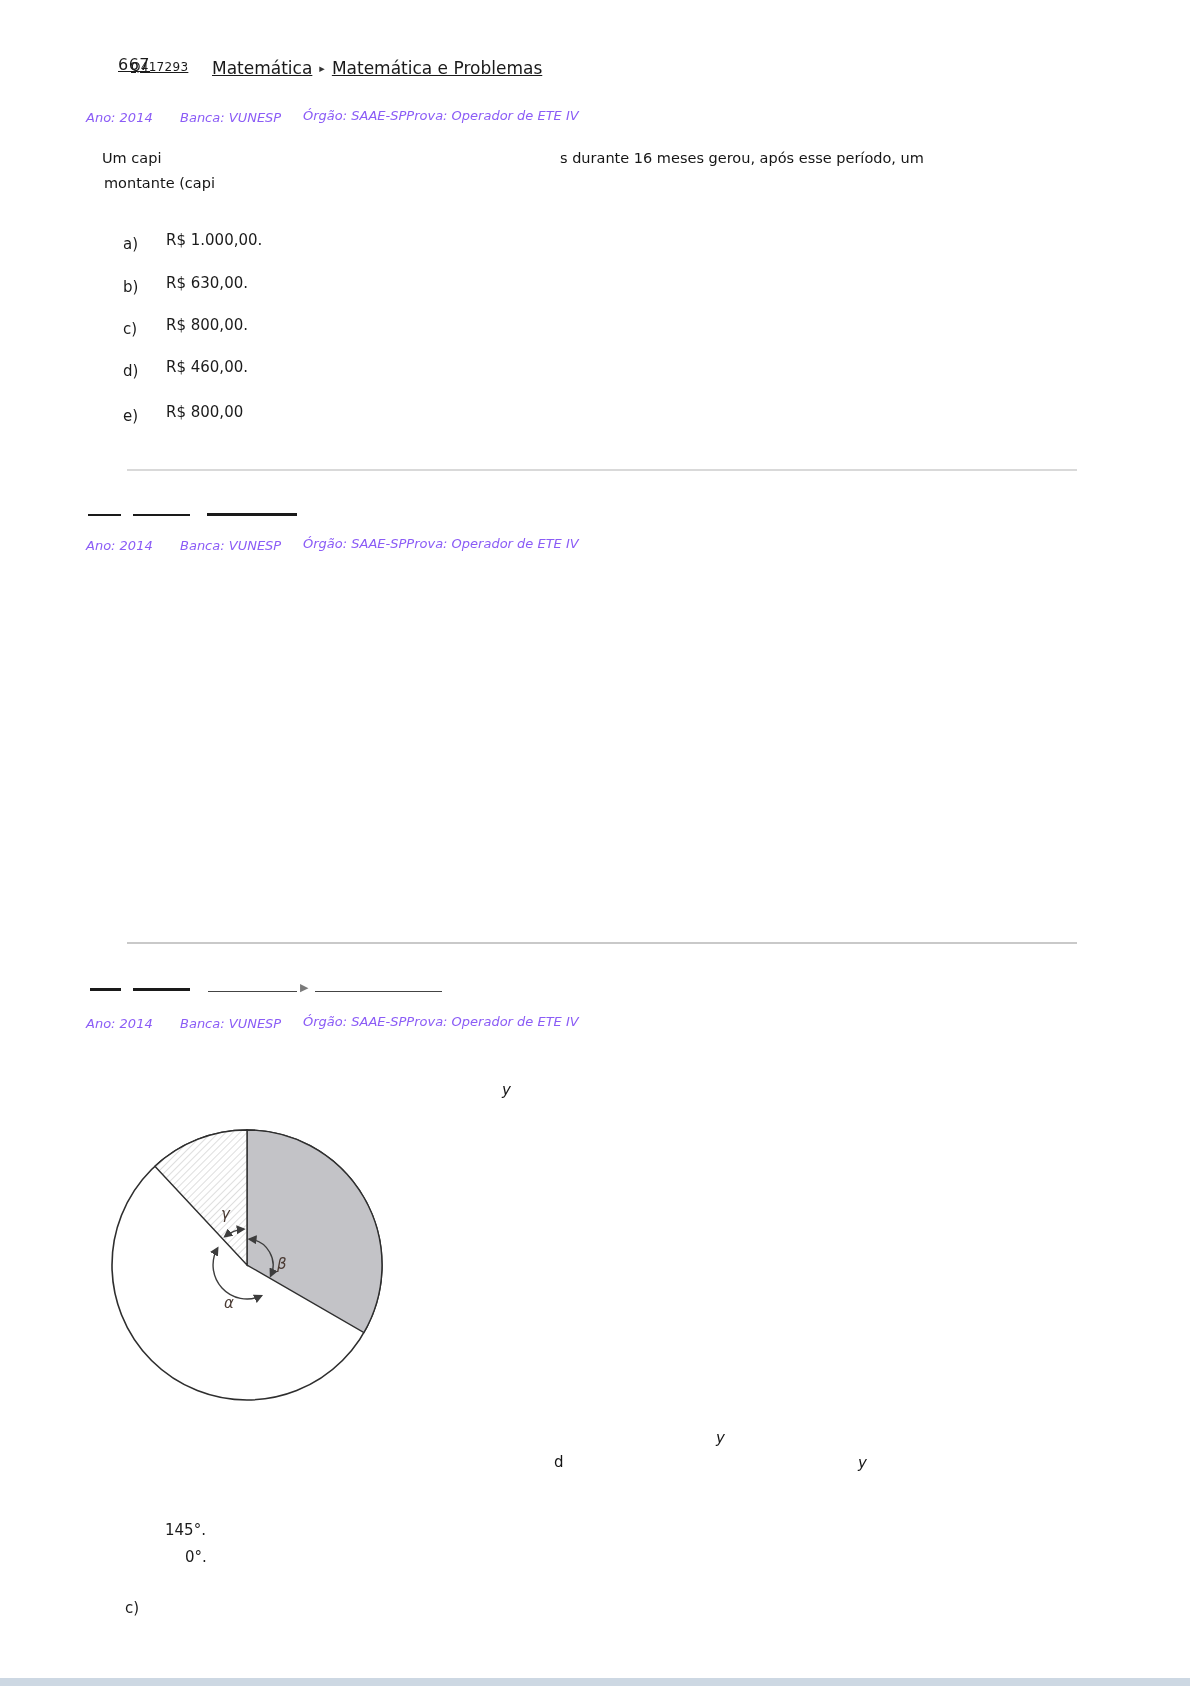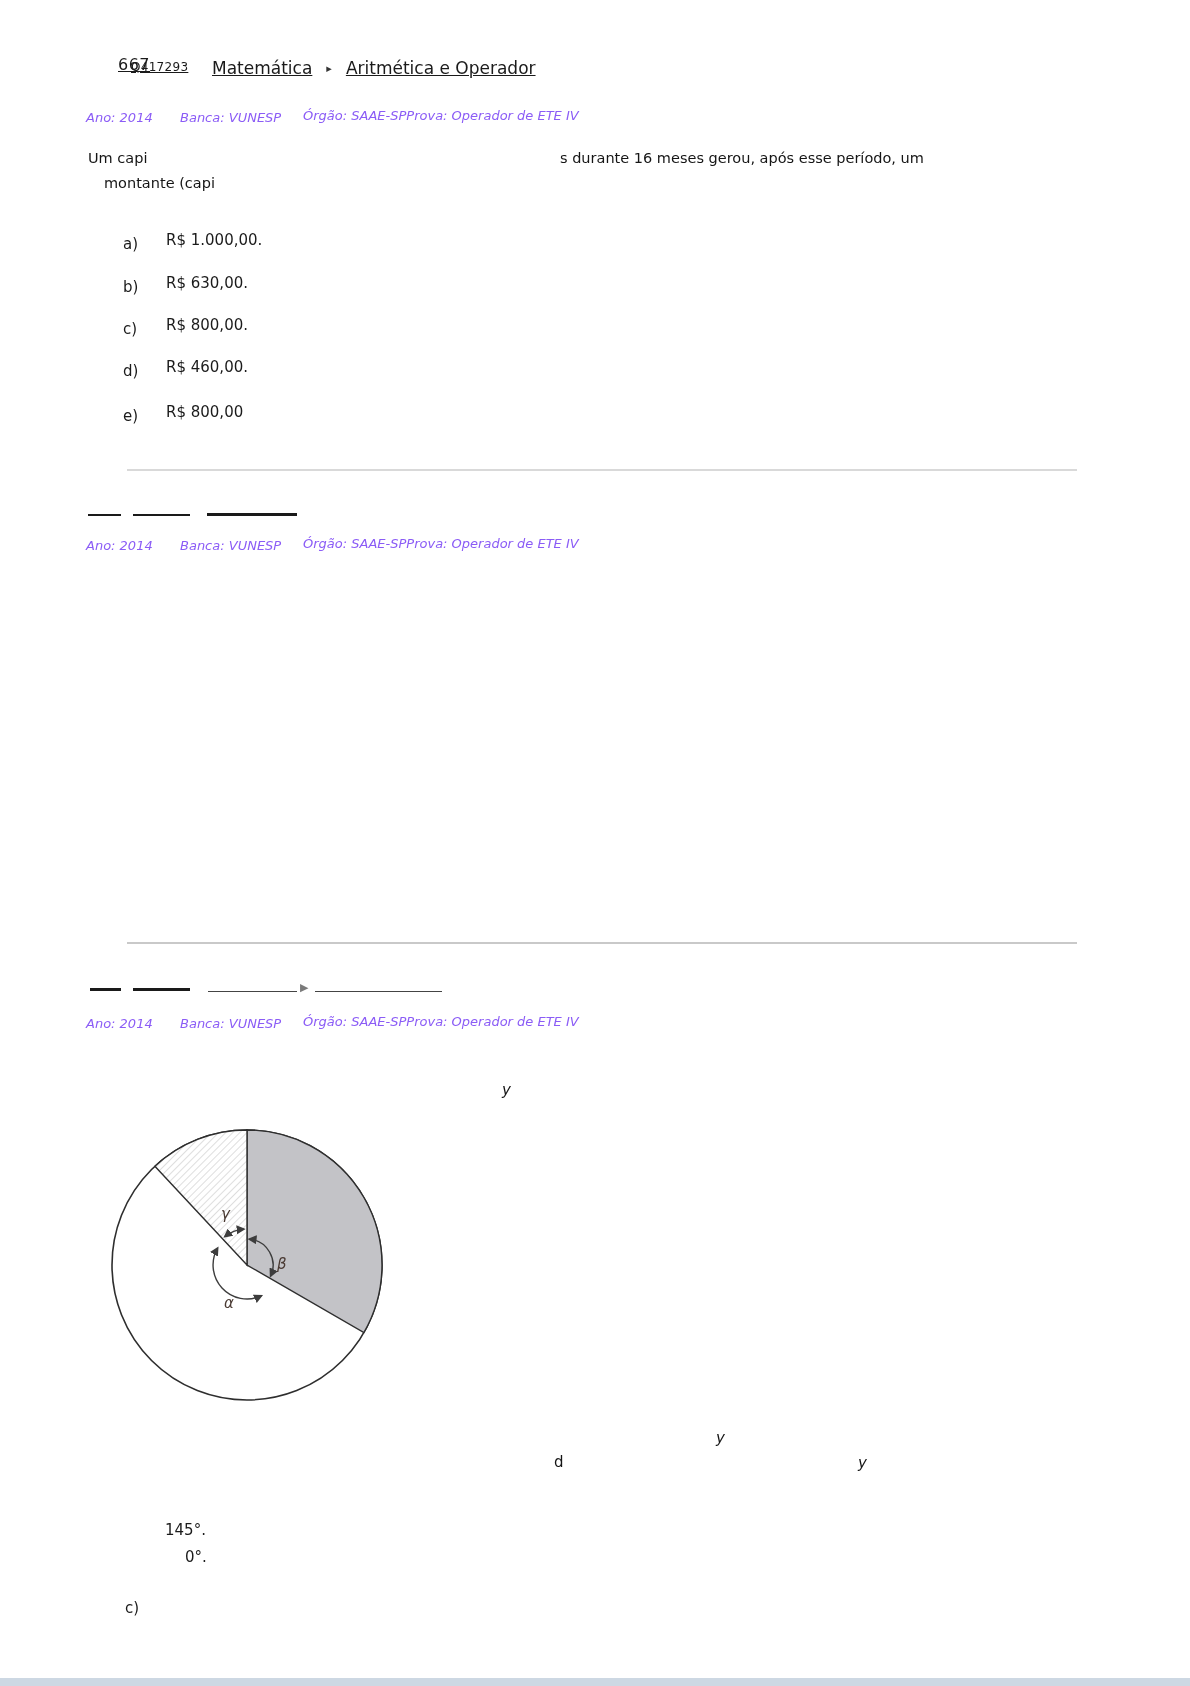--- a/index.html
+++ b/index.html
@@ -4,21 +4,21 @@
 <style>
   html,body{margin:0;padding:0;background:#ffffff;}
   .canvas{
     position:relative;width:1190px;height:1686px;background:#fff;overflow:hidden;
     font-family:"DejaVu Sans","Liberation Sans",sans-serif;color:#1a1a1a;
   }
   .abs{position:absolute;white-space:nowrap;}
   .link{text-decoration:underline;color:#1a1a1a;cursor:pointer;}
   .qnum{font-size:16px;letter-spacing:0.5px;margin-left:32px;}
   .qcode{font-size:12px;letter-spacing:0.3px;}
-  .qtitle{font-size:17px;display:flex;align-items:center;gap:14px;}
+  .qtitle{font-size:17px;display:flex;align-items:center;gap:7px;}
   .crumb-arrow{font-size:11px;color:#333;text-decoration:none;line-height:1;}
   .meta{font-style:italic;font-size:13px;color:#8b5cf6;}
   .qtext{font-size:14.5px;color:#151515;}
   .opt-letter{font-size:15px;color:#1b1b1b;}
   .opt-value{font-size:15px;color:#1b1b1b;}
   .divider{position:absolute;background:#d9d9d9;height:2px;}
   .seg{position:absolute;background:#1a1a1a;}
   .seg-thin{position:absolute;background:#444;}
   .sec-arrow{font-size:11px;color:#7a7a7a;line-height:1;}
   .frag{font-size:15px;color:#151515;}
@@ -29,30 +29,30 @@
 </head>
 <body>
 
 <div class="canvas">
 
   <span class="abs qnum link" style="left:86px;top:55px;">667</span>
   <span class="abs qcode link" style="left:131px;top:60px;">Q417293</span>
   <div class="abs qtitle" style="left:212px;top:58px;">
     <span class="link">Matemática</span>
     <span class="crumb-arrow">▸</span>
-    <span class="link">Aritmética e Operador</span>
+    <span class="link">Matemática e Problemas</span>
   </div>
 
   <span class="abs meta" style="left:86px;top:110px;">Ano: 2014</span>
   <span class="abs meta" style="left:180px;top:110px;">Banca: VUNESP</span>
   <div class="abs meta" style="left:303px;top:108px;">
     <span>Órgão: SAAE-SP</span><span>Prova: Operador de ETE IV</span>
   </div>
 
-  <span class="abs qtext" style="left:88px;top:150px;">Um capi</span>
+  <span class="abs qtext" style="left:102px;top:150px;">Um capi</span>
   <span class="abs qtext" style="left:560px;top:150px;">s durante 16 meses gerou, após esse período, um</span>
   <span class="abs qtext" style="left:104px;top:175px;">montante (capi</span>
 
   <div>
     <span class="abs opt-letter" style="left:123px;top:235px;">a)</span>
     <span class="abs opt-value" style="left:166px;top:231px;">R$ 1.000,00.</span>
 
     <span class="abs opt-letter" style="left:123px;top:278px;">b)</span>
     <span class="abs opt-value" style="left:166px;top:274px;">R$ 630,00.</span>
 

